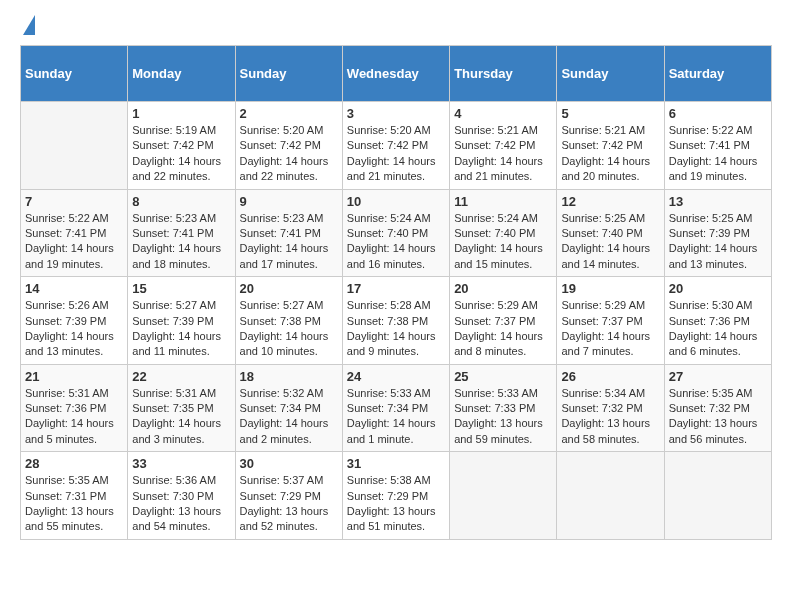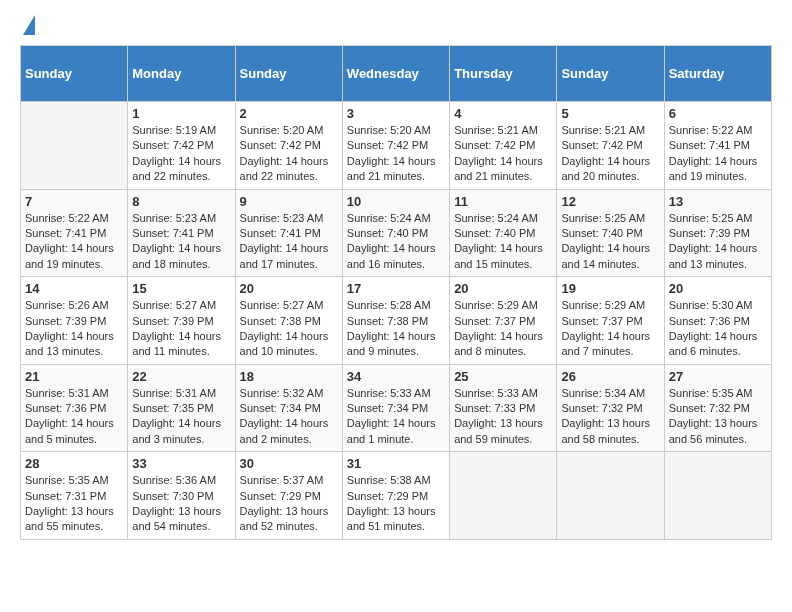--- a/index.html
+++ b/index.html
@@ -174,21 +174,21 @@
         <td><span class="day-num">20</span>
 <span class="day-info">Sunrise: 5:30 AM<br>Sunset: 7:36 PM<br>Daylight: 14 hours<br> and 6 minutes.</span></td>
       </tr>
       <tr>
         <td><span class="day-num">21</span>
 <span class="day-info">Sunrise: 5:31 AM<br>Sunset: 7:36 PM<br>Daylight: 14 hours<br> and 5 minutes.</span></td>
         <td><span class="day-num">22</span>
 <span class="day-info">Sunrise: 5:31 AM<br>Sunset: 7:35 PM<br>Daylight: 14 hours<br> and 3 minutes.</span></td>
         <td><span class="day-num">18</span>
 <span class="day-info">Sunrise: 5:32 AM<br>Sunset: 7:34 PM<br>Daylight: 14 hours<br> and 2 minutes.</span></td>
-        <td><span class="day-num">34</span>
+        <td><span class="day-num">24</span>
 <span class="day-info">Sunrise: 5:33 AM<br>Sunset: 7:34 PM<br>Daylight: 14 hours<br> and 1 minute.</span></td>
         <td><span class="day-num">25</span>
 <span class="day-info">Sunrise: 5:33 AM<br>Sunset: 7:33 PM<br>Daylight: 13 hours<br> and 59 minutes.</span></td>
         <td><span class="day-num">26</span>
 <span class="day-info">Sunrise: 5:34 AM<br>Sunset: 7:32 PM<br>Daylight: 13 hours<br> and 58 minutes.</span></td>
         <td><span class="day-num">27</span>
 <span class="day-info">Sunrise: 5:35 AM<br>Sunset: 7:32 PM<br>Daylight: 13 hours<br> and 56 minutes.</span></td>
       </tr>
       <tr>
         <td><span class="day-num">28</span>

